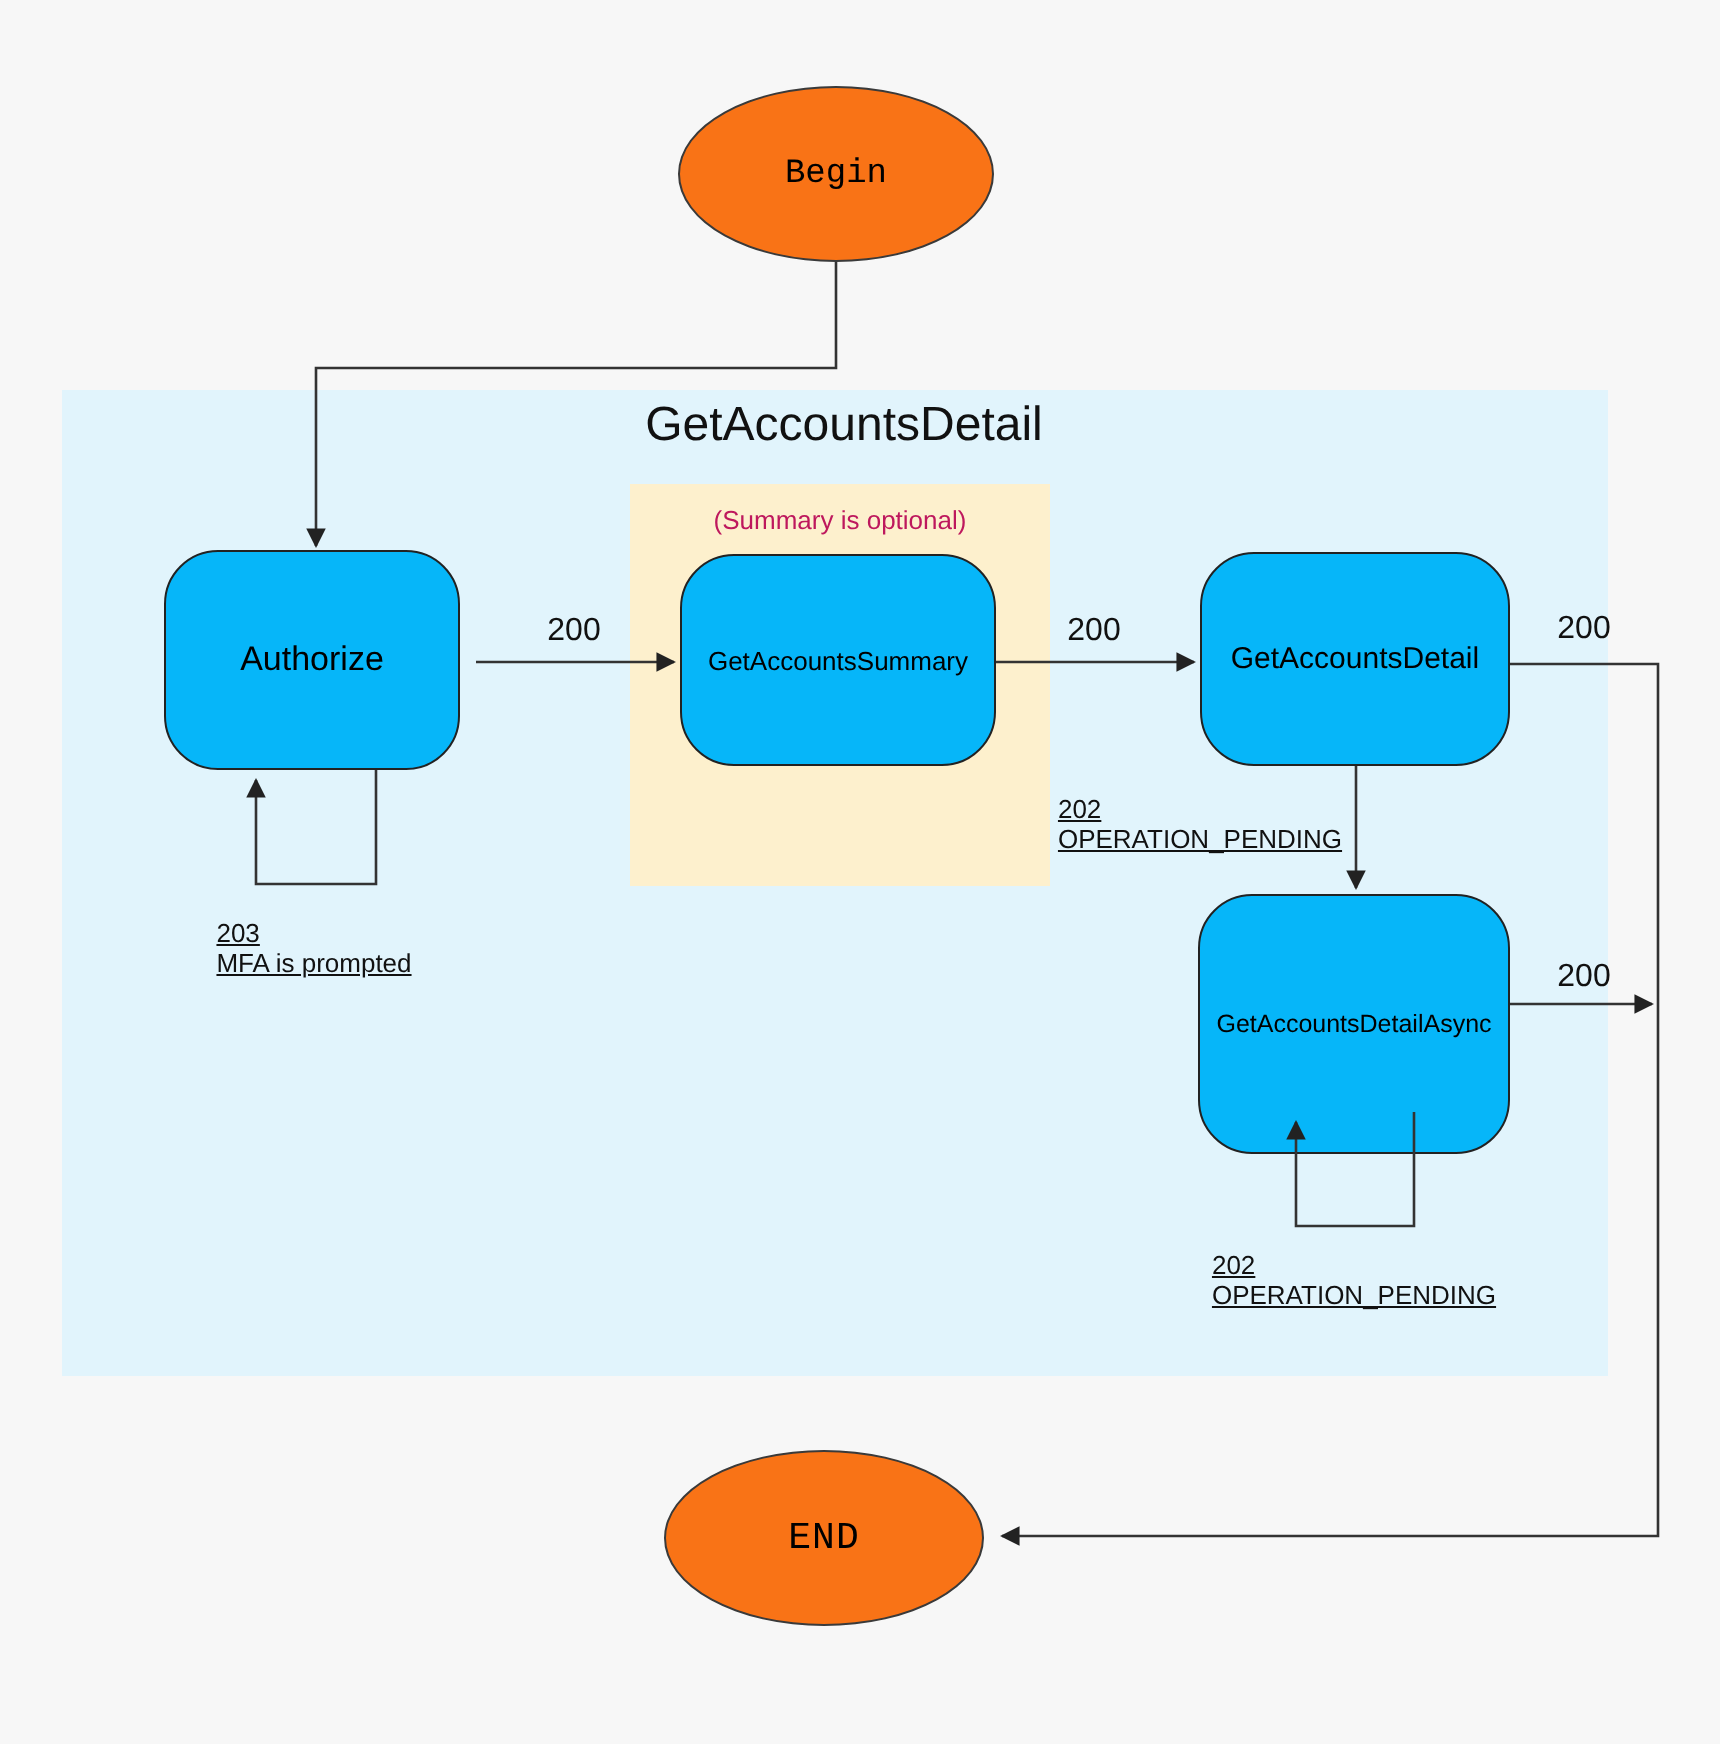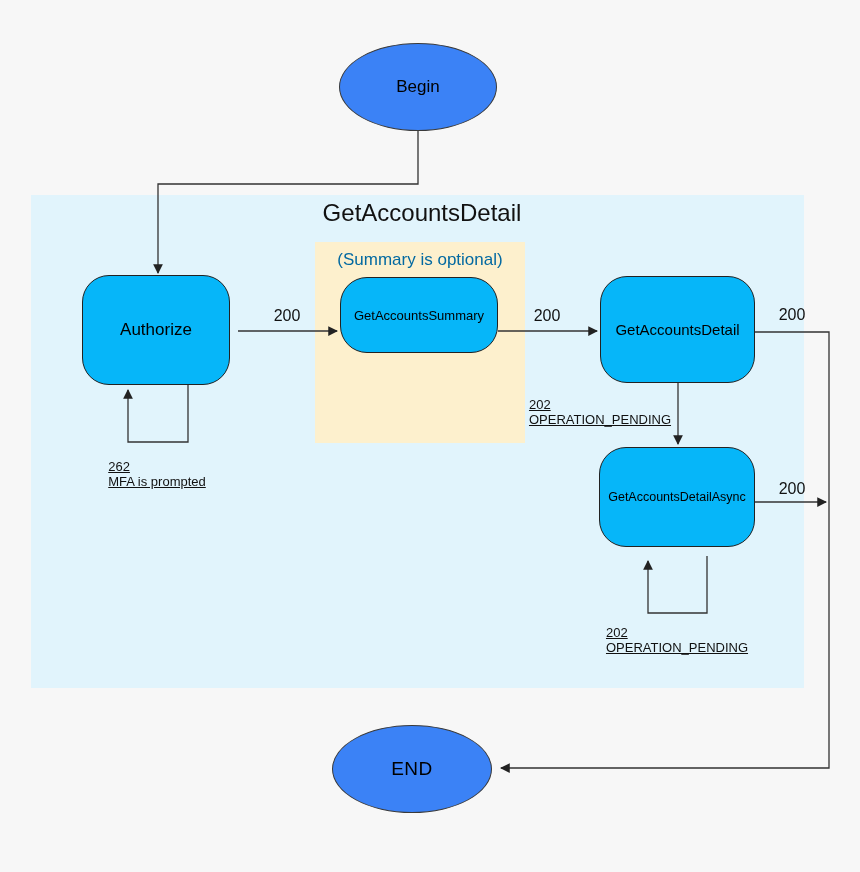--- a/index.html
+++ b/index.html
@@ -34,49 +34,50 @@
   .optional-region {
     position: absolute;
     left: 315px; top: 242px;
     width: 210px; height: 201px;
     background: #fdf0cd;
   }
   .optional-caption {
     position: absolute;
     left: 420px; top: 260px;
     transform: translate(-50%, -50%);
-    font-size: 17px;
-    color: #0369a1;
+    font-size: 13px;
+    color: #be185d;
     white-space: nowrap;
   }
   .node {
     position: absolute;
     box-sizing: border-box;
     display: flex;
     align-items: center;
     justify-content: center;
     text-align: center;
     color: #000;
   }
   .process {
     background: #06b6f9;
     border: 1.6px solid #222;
     border-radius: 27px;
   }
   .terminal {
-    background: #3b82f6;
+    background: #f97316;
     border: 1.6px solid #3a3a3a;
     border-radius: 50%;
+    font-family: Liberation Mono, monospace;
   }
   .node-begin { left: 339px; top: 43px;  width: 158px; height: 88px;  font-size: 17px; }
   .node-end   { left: 332px; top: 725px; width: 160px; height: 88px;  font-size: 19px; letter-spacing: 0.5px; }
   .node-authorize { left: 82px;  top: 275px; width: 148px; height: 110px; font-size: 17px; }
-  .node-summary   { left: 340px; top: 277px; width: 158px; height: 76px; font-size: 13px; }
+  .node-summary   { left: 340px; top: 277px; width: 158px; height: 106px; font-size: 13px; }
   .node-detail    { left: 600px; top: 276px; width: 155px; height: 107px; font-size: 15px; }
-  .node-async     { left: 599px; top: 447px; width: 156px; height: 100px; font-size: 12.5px; text-align: right; }
+  .node-async     { left: 599px; top: 447px; width: 156px; height: 130px; font-size: 12.5px; text-align: right; }
   .edges-svg {
     position: absolute;
     left: 0; top: 0;
     width: 860px; height: 872px;
     pointer-events: none;
   }
   .edge-label {
     position: absolute;
     transform: translate(-50%, -50%);
     font-size: 16px;
@@ -141,21 +142,21 @@
   <div class="edge-label lbl-det-end">200</div>
 
   <div class="edge-label lbl-async-end">200</div>
 
   <div class="edge-label small lbl-det-async">
     <span>202</span>
     <span>OPERATION_PENDING</span>
   </div>
 
   <div class="edge-label small lbl-auth-self">
-    <span>262</span>
+    <span>203</span>
     <span>MFA is prompted</span>
   </div>
 
   <div class="edge-label small lbl-async-self">
     <span>202</span>
     <span>OPERATION_PENDING</span>
   </div>
 
   <svg class="edges-svg" viewBox="0 0 860 872" xmlns="http://www.w3.org/2000/svg">
     <defs>

